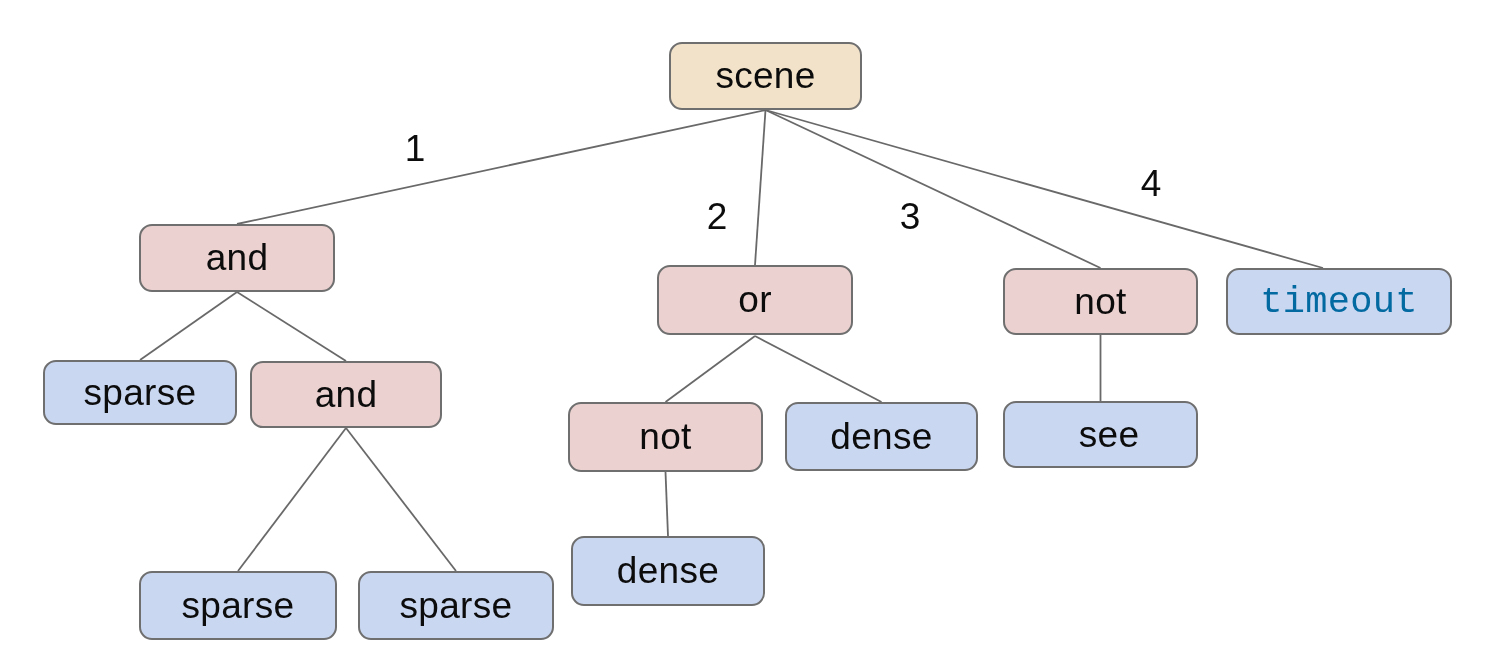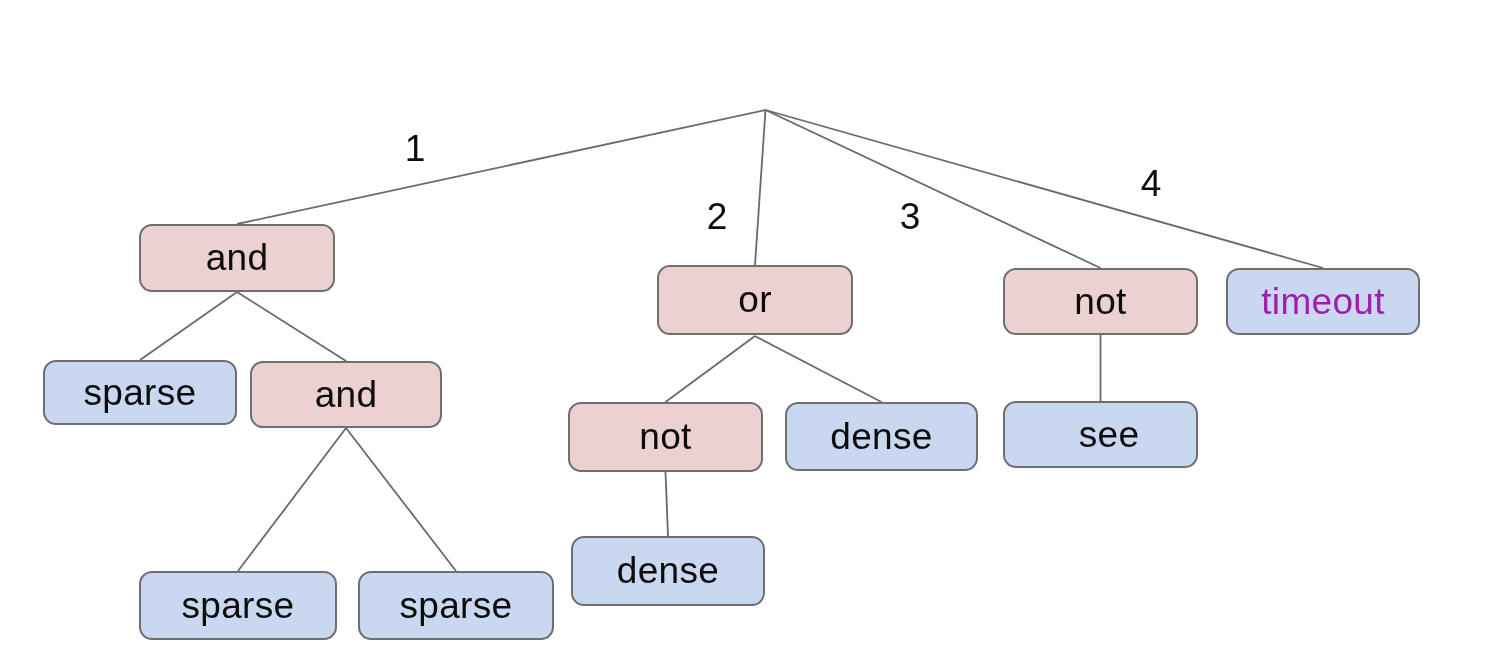--- a/index.html
+++ b/index.html
@@ -53,30 +53,33 @@
       <line x1="765.5" y1="110" x2="1323" y2="268" stroke="#696969" stroke-width="1.8"></line>
       <line x1="237" y1="292" x2="140" y2="360" stroke="#696969" stroke-width="1.8"></line>
       <line x1="237" y1="292" x2="346" y2="361" stroke="#696969" stroke-width="1.8"></line>
       <line x1="346" y1="428" x2="238" y2="571" stroke="#696969" stroke-width="1.8"></line>
       <line x1="346" y1="428" x2="456" y2="571" stroke="#696969" stroke-width="1.8"></line>
       <line x1="755" y1="336" x2="665.5" y2="402" stroke="#696969" stroke-width="1.8"></line>
       <line x1="755" y1="336" x2="881.5" y2="402" stroke="#696969" stroke-width="1.8"></line>
       <line x1="665.5" y1="472" x2="668" y2="536" stroke="#696969" stroke-width="1.8"></line>
       <line x1="1100.5" y1="335" x2="1100.5" y2="401" stroke="#696969" stroke-width="1.8"></line>
     </svg>
+<div class="node" style="left: 669px; top: 42px; width: 193px; height: 68px; background: rgb(242, 226, 201); border: 2px solid rgb(111, 111, 111); color: rgb(12, 12, 12);">
+      <span>scene</span>
+    </div>
     <div class="node" style="left: 139px; top: 224px; width: 196px; height: 68px; background: rgb(235, 209, 208); border: 2px solid rgb(111, 111, 111); color: rgb(12, 12, 12);">
       <span>and</span>
     </div>
     <div class="node" style="left: 657px; top: 265px; width: 196px; height: 70px; background: rgb(235, 209, 208); border: 2px solid rgb(111, 111, 111); color: rgb(12, 12, 12);">
       <span>or</span>
     </div>
     <div class="node" style="left: 1003px; top: 268px; width: 195px; height: 67px; background: rgb(235, 209, 208); border: 2px solid rgb(111, 111, 111); color: rgb(12, 12, 12);">
       <span>not</span>
     </div>
-    <div class="node" style="left: 1226px; top: 268px; width: 194px; height: 67px; background: rgb(202, 215, 241); border: 2px solid rgb(111, 111, 111); color: #a21caf;">
+    <div class="node" style="left: 1226px; top: 268px; width: 226px; height: 67px; background: rgb(202, 215, 241); border: 2px solid rgb(111, 111, 111); color: #0369a1; font-family: Liberation Mono, monospace;">
       <span>timeout</span>
     </div>
     <div class="node" style="left: 43px; top: 360px; width: 194px; height: 65px; background: rgb(202, 215, 241); border: 2px solid rgb(111, 111, 111); color: rgb(12, 12, 12);">
       <span>sparse</span>
     </div>
     <div class="node" style="left: 250px; top: 361px; width: 192px; height: 67px; background: rgb(235, 209, 208); border: 2px solid rgb(111, 111, 111); color: rgb(12, 12, 12);">
       <span>and</span>
     </div>
     <div class="node" style="left: 568px; top: 402px; width: 195px; height: 70px; background: rgb(235, 209, 208); border: 2px solid rgb(111, 111, 111); color: rgb(12, 12, 12);">
       <span>not</span>

